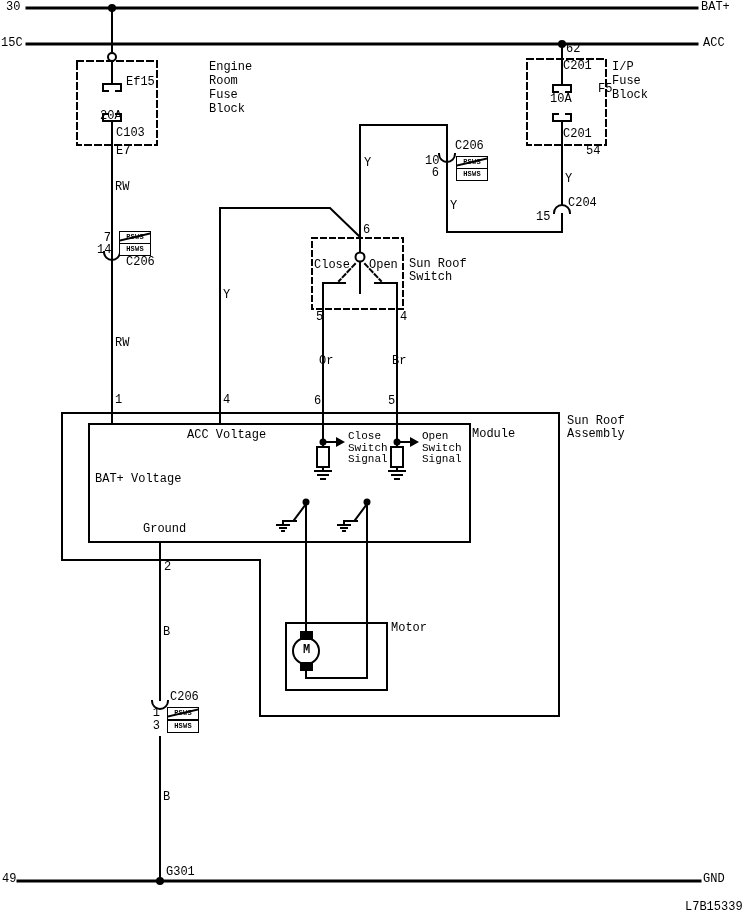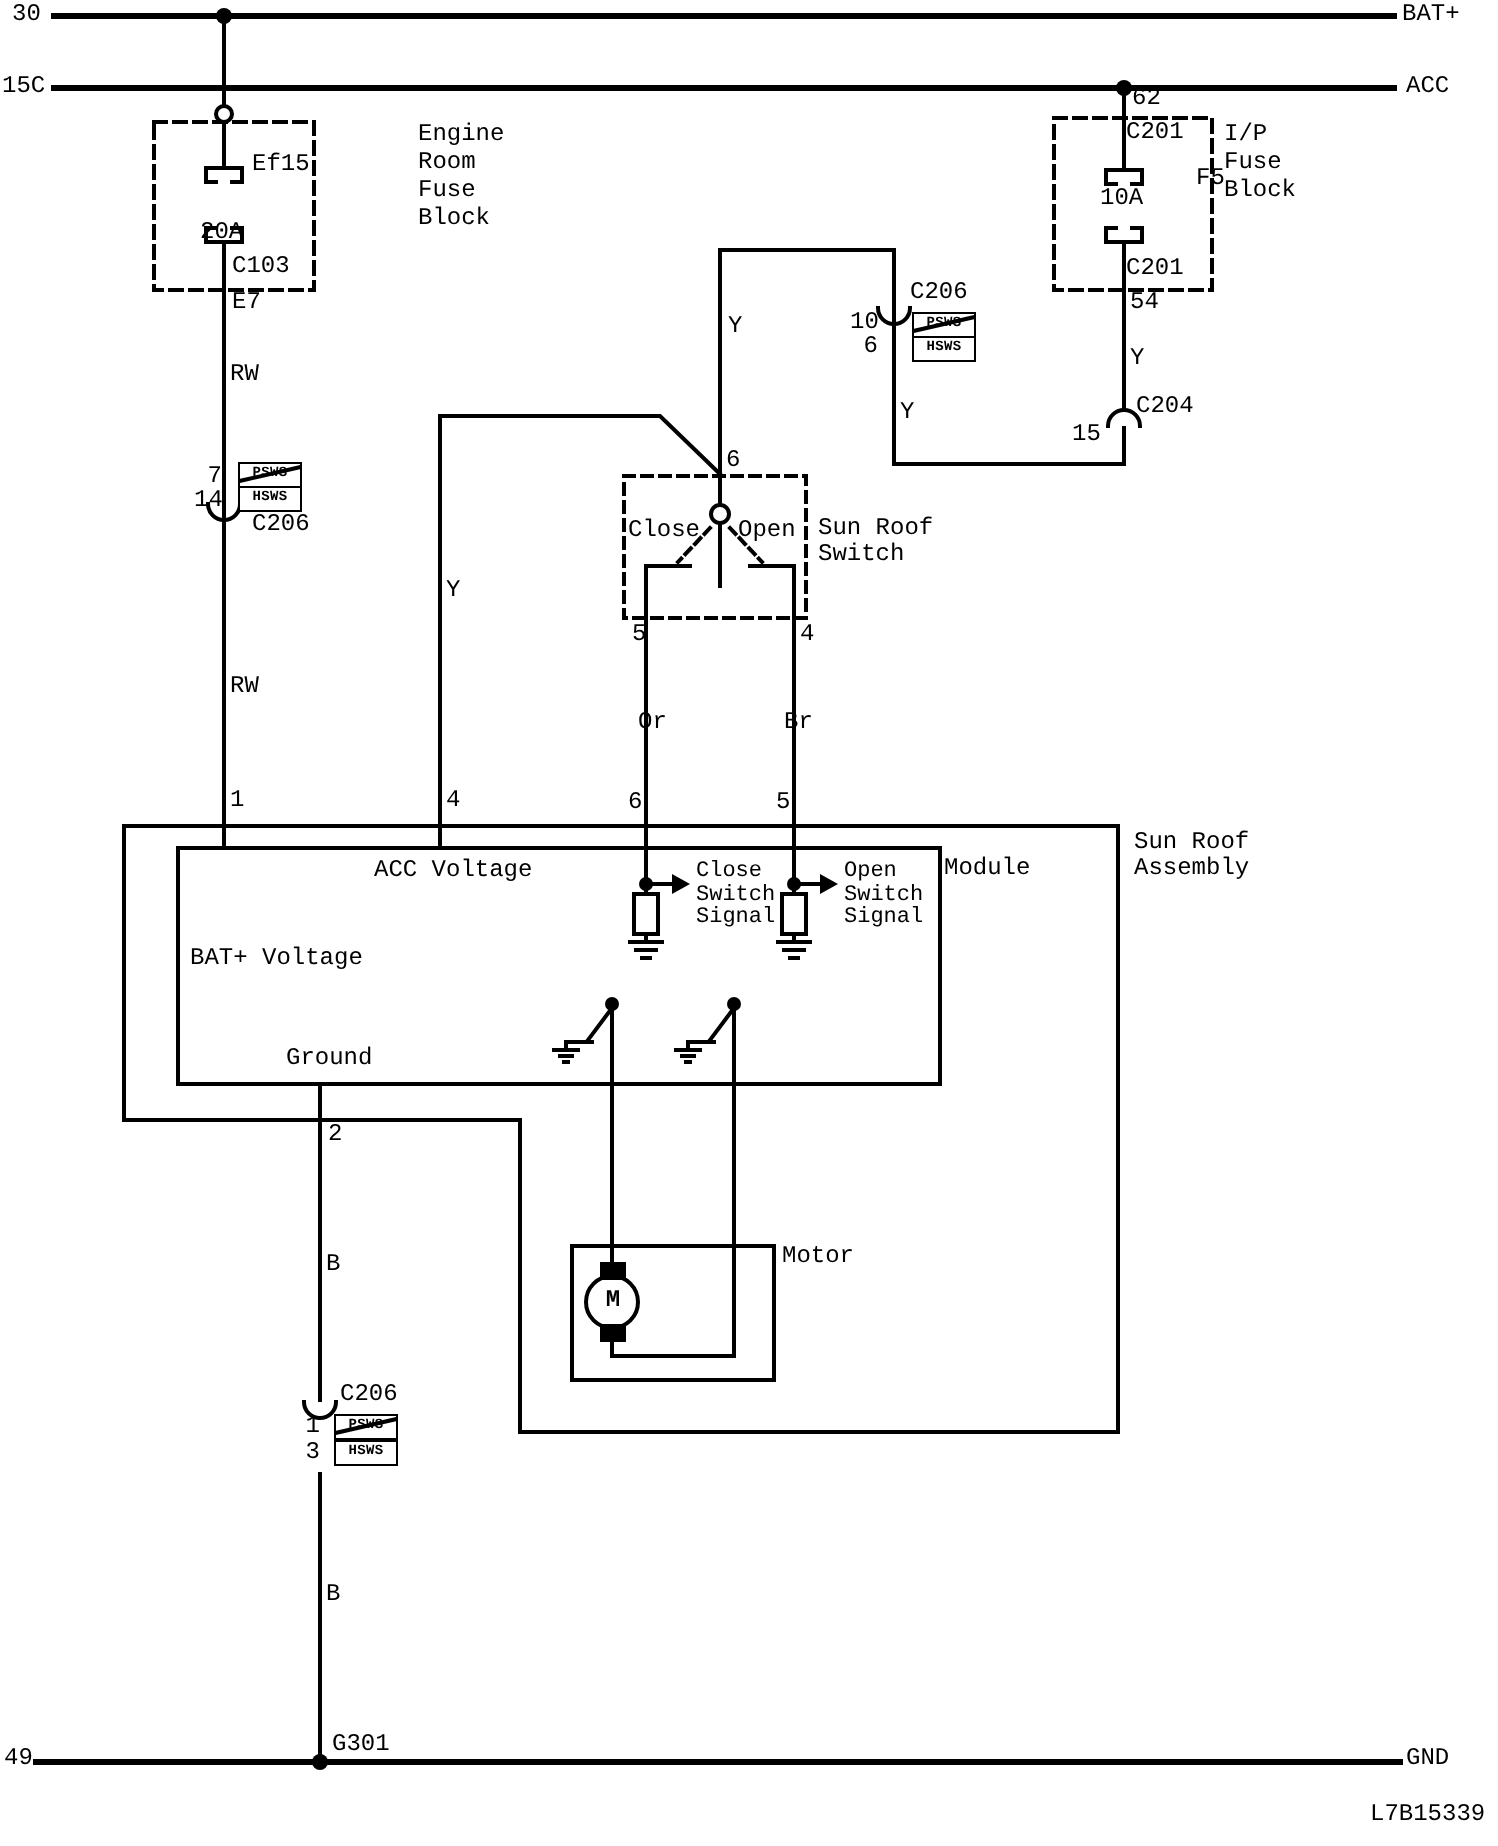--- a/index.html
+++ b/index.html
@@ -128,21 +128,21 @@
   <div class="t" style="left:126px;top:76px;">Ef15</div>
   <div class="t" style="left:100px;top:93px;margin-top:17px;">20A</div>
   <div class="t" style="left:116px;top:127px;">C103</div>
   <div class="t" style="left:116px;top:145px;">E7</div>
 
   <div class="t" style="left:566px;top:43px;">62</div>
   <div class="t" style="left:563px;top:60px;">C201</div>
   <div class="t" style="left:574px;top:83px;margin-left:24px;">F5</div>
   <div class="t" style="left:550px;top:93px;">10A</div>
   <div class="t" style="left:563px;top:128px;">C201</div>
-  <div class="t" style="left:565px;top:145px;text-align:center;">54</div>
+  <div class="t" style="left:586px;top:145px;text-align:center;">54</div>
   <div class="t" style="left:612px;top:60px;line-height:14px;">I/P
 Fuse
 Block</div>
 
   <div class="t" style="left:115px;top:181px;">RW</div>
   <div class="t" style="left:115px;top:337px;">RW</div>
   <div class="t" style="left:364px;top:157px;">Y</div>
   <div class="t" style="left:223px;top:289px;">Y</div>
   <div class="t" style="left:450px;top:200px;">Y</div>
   <div class="t" style="left:565px;top:173px;">Y</div>

